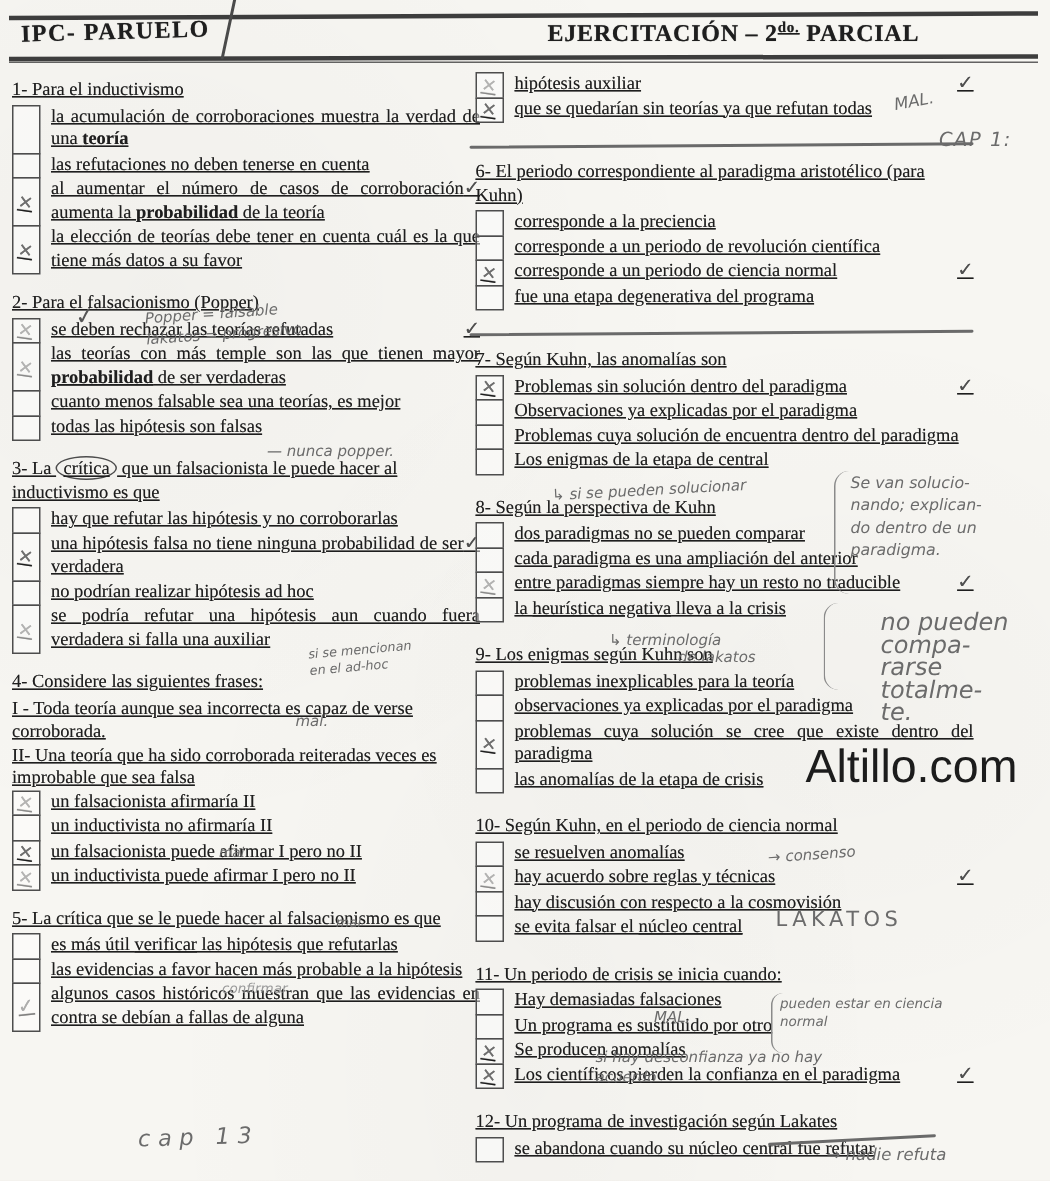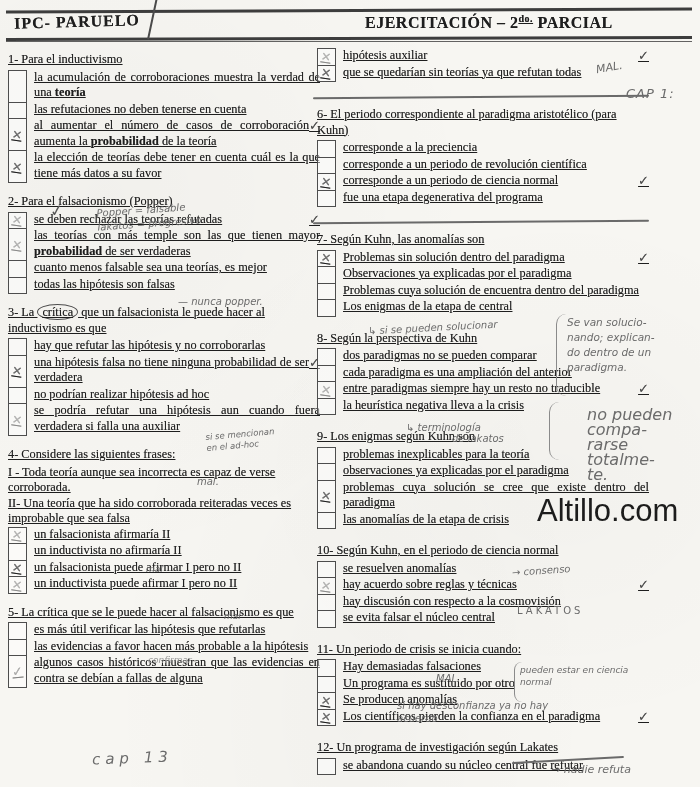--- a/index.html
+++ b/index.html
@@ -56,21 +56,21 @@
   #ann-q5-scribble{left:116px;top:655px;font-size:9px;color:#9a9a9a;padding-left:32px;}
   #ann-cap-13{left:92px;top:749px;font-size:15px;letter-spacing:5px;transform:rotate(-2deg);}
   #ann-q5r-mal{left:596px;top:61px;font-size:11px;transform:rotate(-10deg);}
   #ann-cap-1{left:626px;top:86px;font-size:13px;letter-spacing:1px;}
   #ann-q7-solucionar{left:368px;top:322px;font-size:10px;transform:rotate(-3deg);}
   #ann-margin-paradigma{left:567px;top:315px;font-size:10.5px;line-height:15px;}
   #ann-margin-comparar{left:565px;top:407px;font-size:16px;line-height:15px;margin-left:22px;}
   #ann-q8-terminologia{left:406px;top:422px;font-size:10px;}
   #ann-q9-de-lakatos{left:452px;top:433px;font-size:10px;}
   #ann-q10-consenso{left:512px;top:565px;font-size:10px;transform:rotate(-4deg);}
-  #ann-q10-lakatos{left:517px;top:605px;font-size:10px;letter-spacing:3px;font-style:normal;}
+  #ann-q10-lakatos{left:517px;top:605px;font-size:14px;letter-spacing:3px;font-style:normal;}
   #ann-q11-mal{left:436px;top:673px;font-size:10px;}
   #ann-q11-ciencia-normal{left:520px;top:664px;font-size:9px;line-height:12px;}
   #ann-q11-desconfianza{left:397px;top:699px;font-size:10px;line-height:13px;}
   #ann-q12-nadie-refuta{left:551px;top:763px;font-size:11px;}
   #watermark{position:absolute;left:537px;top:493px;font-size:31px;
              font-family:"Liberation Sans","DejaVu Sans",sans-serif;color:#1c1c1c;z-index:5;}
   
   .pstroke{position:absolute;z-index:3;}
   .brace-1{left:556px;top:314px;height:82px;width:10px;border-left:1.5px solid #8a8a8a;
            border-top-left-radius:10px;border-bottom-left-radius:10px;}

